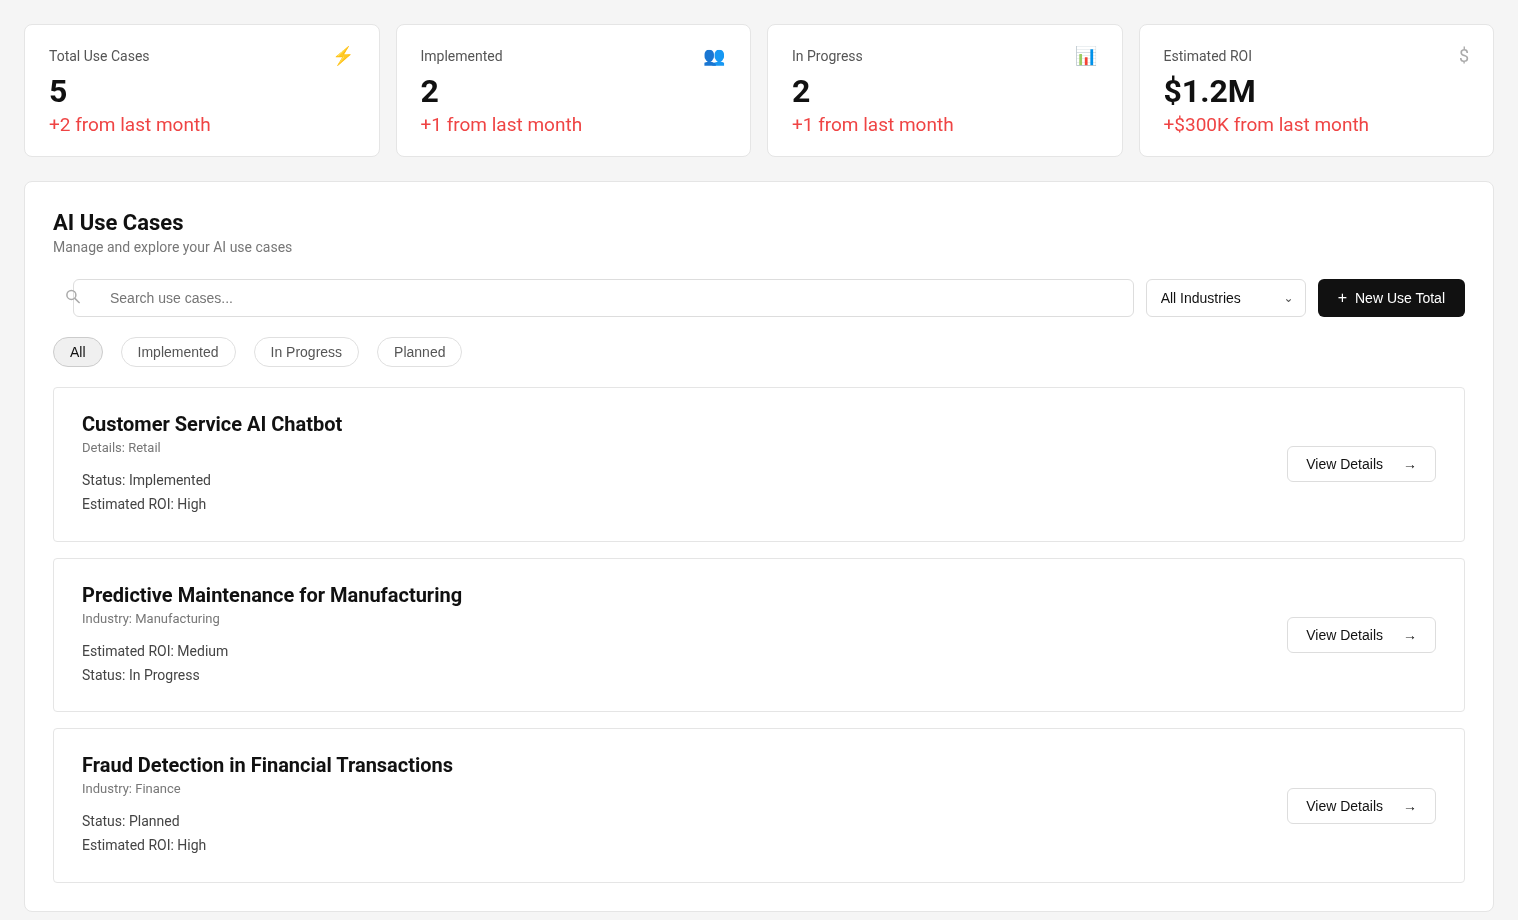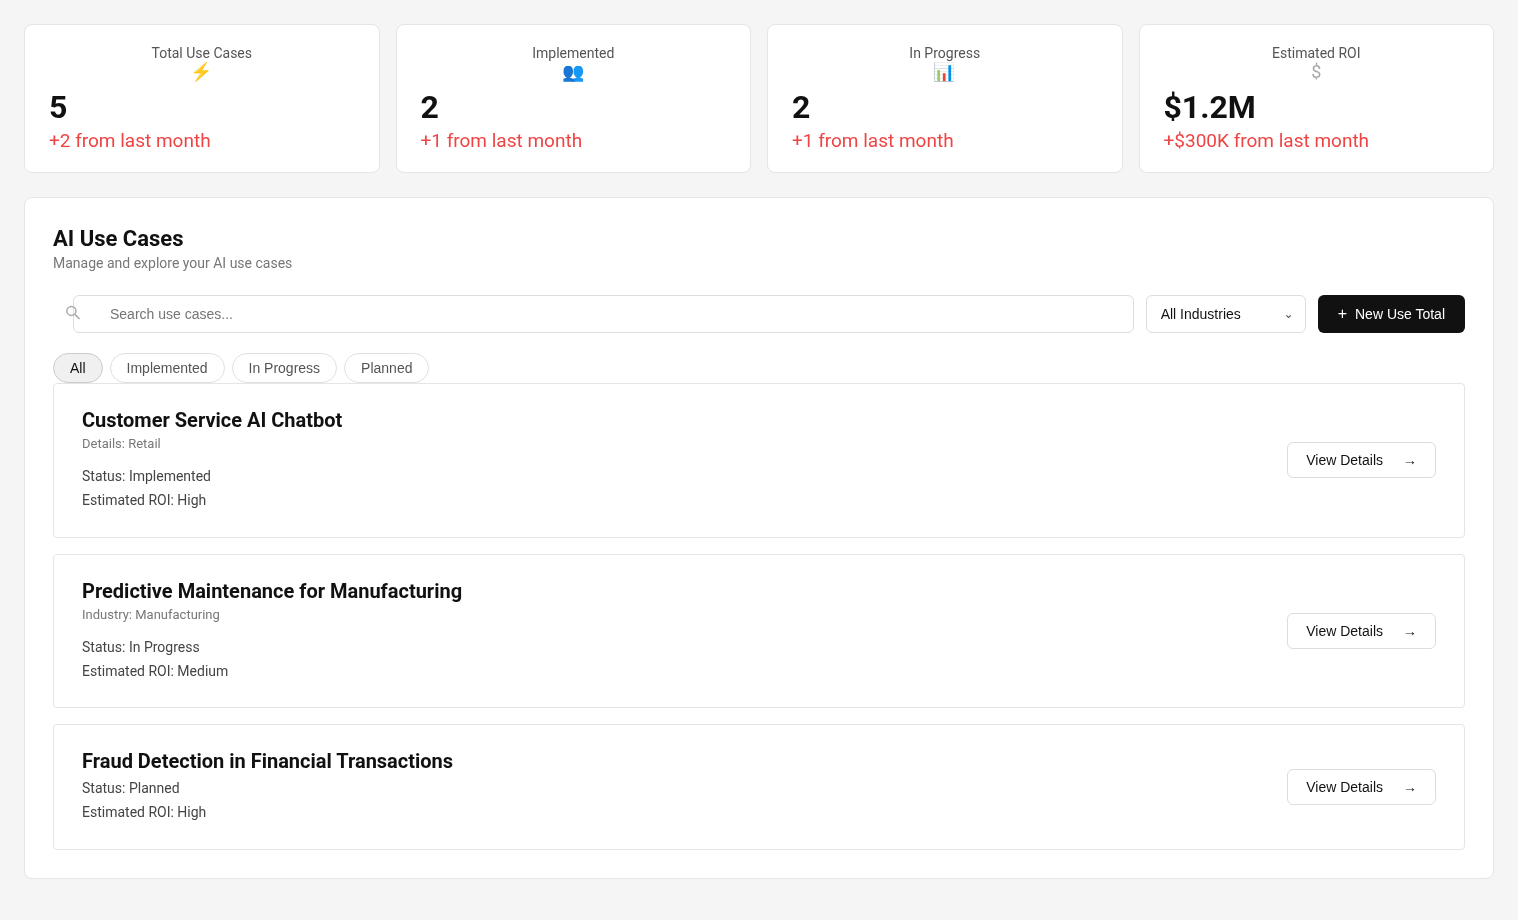--- a/index.html
+++ b/index.html
@@ -28,21 +28,20 @@
       border: 1px solid #e5e5e5;
       border-radius: 8px;
       padding: 20px 24px;
     }
 
     .stat-header {
       display: flex;
       justify-content: space-between;
       align-items: center;
       margin-bottom: 8px;
-      flex-direction: column;
     }
 
     .stat-title {
       font-size: 14px;
       color: #555;
       font-weight: 400;
     }
 
     .stat-icon {
       color: #aaa;
@@ -156,21 +155,22 @@
       padding: 10px 20px;
       font-size: 14px;
       font-weight: 500;
       cursor: pointer;
       white-space: nowrap;
     }
 
     
     .filter-tabs {
       display: flex;
-      gap: 7px;
+      gap: 18px;
+      margin-bottom: 20px;
     }
 
     .filter-tab {
       padding: 6px 16px;
       border-radius: 20px;
       border: 1px solid #e0e0e0;
       background: #fff;
       font-size: 14px;
       cursor: pointer;
       color: #555;
@@ -324,32 +324,33 @@
       <button class="view-details-btn">
         <span>View Details</span>
         <span class="arrow-icon">→</span>
       </button>
     </div>
       <div class="use-case-card">
       <div class="use-case-info">
         <div class="use-case-title">Predictive Maintenance for Manufacturing</div>
         <div class="use-case-industry">Industry: Manufacturing</div>
         <div class="use-case-meta">
+          <div>Estimated ROI: Medium</div>
           <div>Status: In Progress</div>
-          <div>Estimated ROI: Medium</div>
         </div>
       </div>
       <button class="view-details-btn">
         <span>View Details</span>
         <span class="arrow-icon">→</span>
       </button>
     </div>
       <div class="use-case-card">
       <div class="use-case-info">
         <div class="use-case-title">Fraud Detection in Financial Transactions</div>
+        <div class="use-case-industry">Industry: Finance</div>
         <div class="use-case-meta">
           <div>Status: Planned</div>
           <div>Estimated ROI: High</div>
         </div>
       </div>
       <button class="view-details-btn">
         <span>View Details</span>
         <span class="arrow-icon">→</span>
       </button>
     </div>

